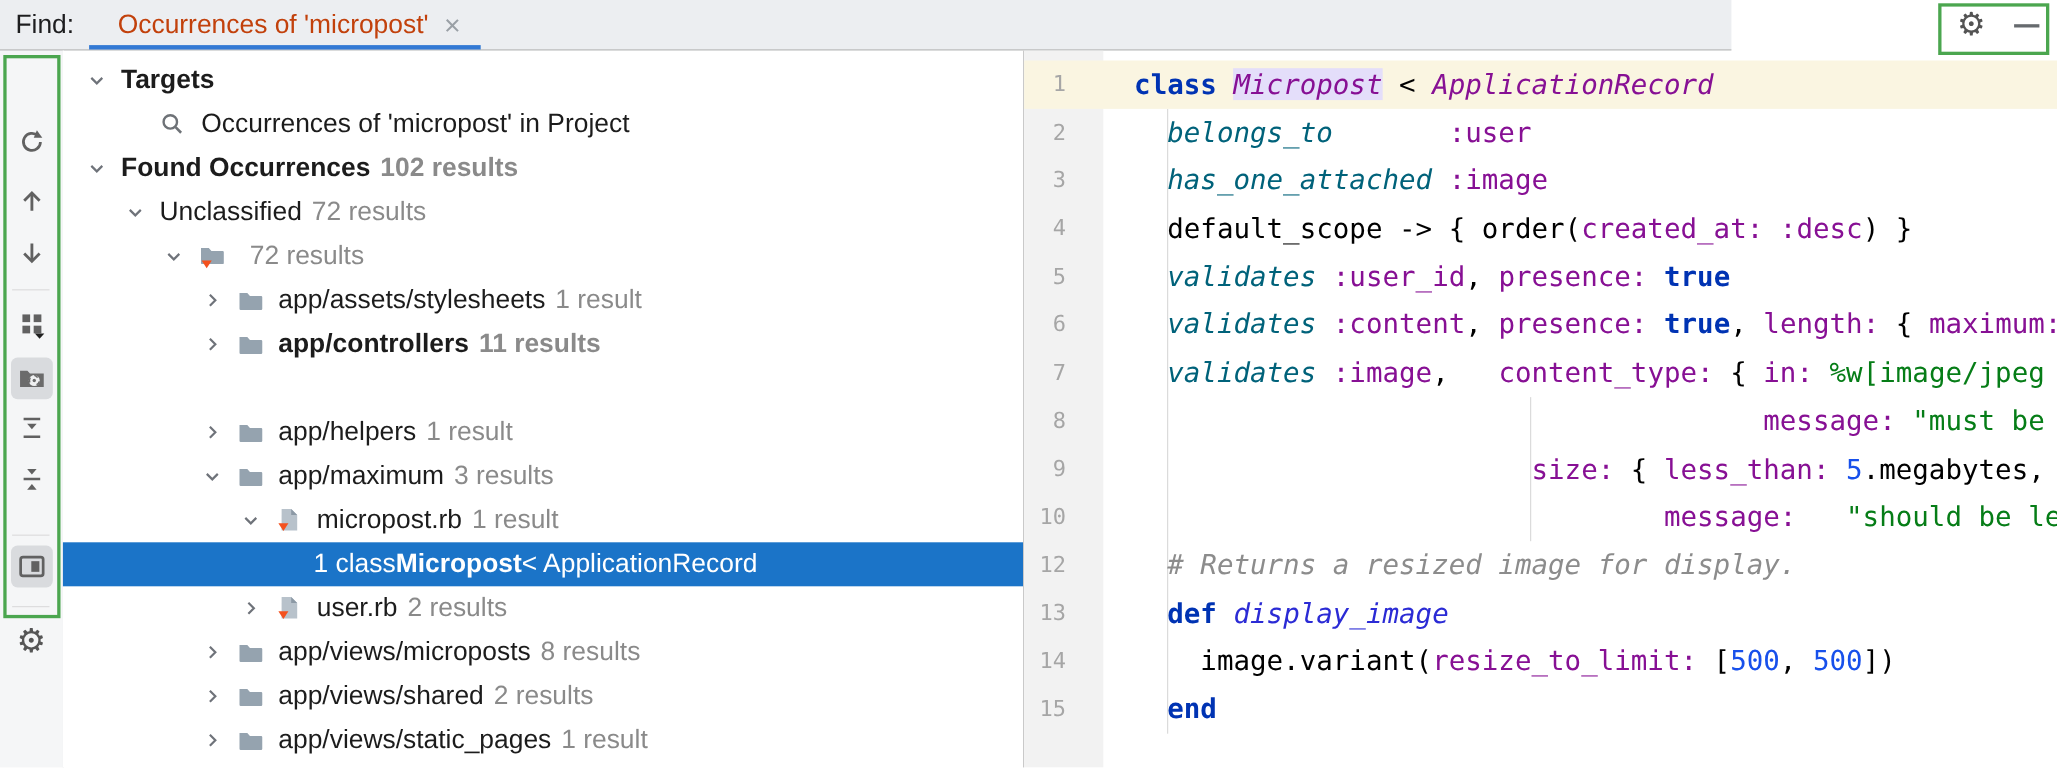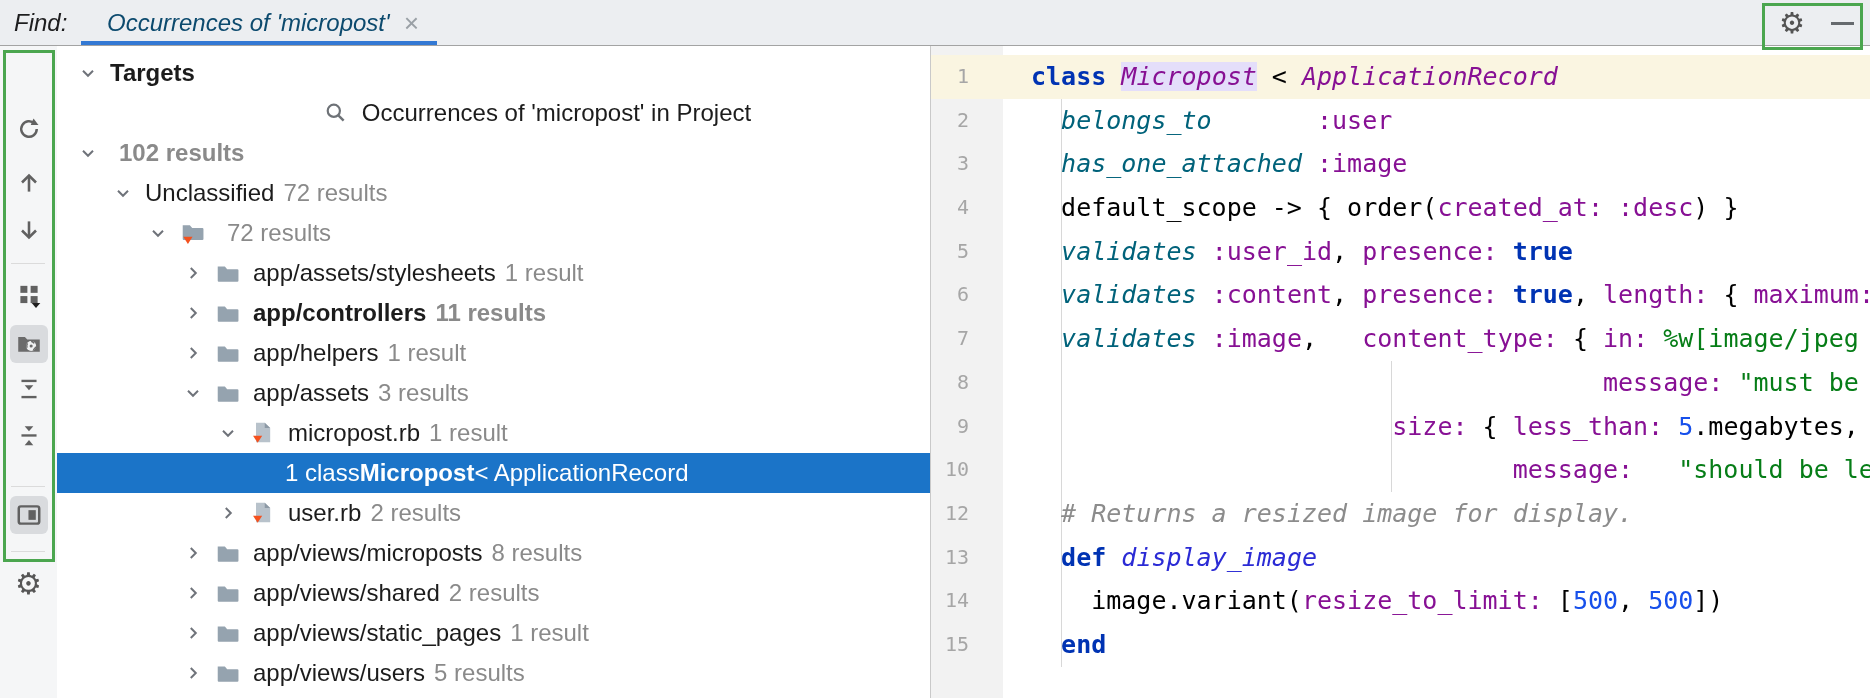--- a/index.html
+++ b/index.html
@@ -1,26 +1,26 @@
 <!DOCTYPE html>
 <html><head>
 <meta charset="utf-8">
 <style>
   html,body{margin:0;padding:0;background:#ffffff;}
   .app{position:relative;width:1870px;height:698px;overflow:hidden;
        font-family:"Liberation Sans","DejaVu Sans",sans-serif;background:#ffffff;}
 
   
-  .header{position:absolute;left:0;top:0;width:1870px;height:45px;
-          background:#ECEEF1;border-bottom:1px solid #a3a3a3;font-style:italic;}
+  .header{position:absolute;left:0;top:0;width:1574px;height:45px;
+          background:#ECEEF1;border-bottom:1px solid #a3a3a3;}
   .find-label{position:absolute;left:14px;top:0;height:45px;line-height:45px;
               font-size:24px;color:#1d1d1f;}
   .tab{position:absolute;left:81px;top:0;height:45px;display:flex;align-items:center;
        padding:0 18px 0 26px;cursor:pointer;}
-  .tab-title{font-size:24px;color:#0c4a6e;white-space:nowrap;}
+  .tab-title{font-size:24px;color:#c2410c;white-space:nowrap;}
   .tab-close{margin-left:14px;font-size:26px;color:#9AA0A6;line-height:1;}
   .tab-underline{position:absolute;left:0;right:0;bottom:0;height:4px;background:#3379D4;}
   .hdr-gear{position:absolute;left:1776px;top:5px;width:32px;height:36px;
             font-size:29px;color:#545454;text-align:center;line-height:36px;cursor:pointer;}
   .hdr-min{position:absolute;left:1831px;top:22px;width:23px;height:3px;background:#666a6e;cursor:pointer;}
 
   
   .green-box{position:absolute;border:3px solid #4BA64F;box-sizing:border-box;z-index:50;pointer-events:none;}
   .gb-topright{left:1762px;top:3px;width:101px;height:47px;}
   .gb-toolbar{left:3px;top:50px;width:52px;height:512px;}
@@ -156,36 +156,37 @@
 
   <div class="tree" id="tree">
       <div class="trow" style="padding-left: 21px;">
         <span class="chev">
           <svg width="20" height="20" viewBox="0 0 18 18">
             <polyline points="4.5,7 9,11.5 13.5,7" fill="none" stroke="#6F737A" stroke-width="1.8"></polyline>
           </svg>
         </span>
         <span class="tlabel bold">Targets</span>
       </div>
-      <div class="trow" style="padding-left: 56px; justify-content: center;">
+      <div class="trow" style="padding-left: 56px;">
         <span class="chev"></span>
         <span class="ticon">
           <svg width="24" height="24" viewBox="0 0 22 22">
             <circle cx="9" cy="9" r="5.6" fill="none" stroke="#6E7277" stroke-width="2"></circle>
             <line x1="13.4" y1="13.4" x2="18" y2="18" stroke="#6E7277" stroke-width="2.2"></line>
           </svg>
         </span>
         <span class="tlabel">Occurrences of 'micropost' in Project</span>
       </div>
       <div class="trow" style="padding-left: 21px;">
         <span class="chev">
           <svg width="20" height="20" viewBox="0 0 18 18">
             <polyline points="4.5,7 9,11.5 13.5,7" fill="none" stroke="#6F737A" stroke-width="1.8"></polyline>
           </svg>
         </span>
+        <span class="tlabel bold">Found Occurrences</span>
         <span class="tcount bold">102 results</span>
       </div>
       <div class="trow" style="padding-left: 56px;">
         <span class="chev">
           <svg width="20" height="20" viewBox="0 0 18 18">
             <polyline points="4.5,7 9,11.5 13.5,7" fill="none" stroke="#6F737A" stroke-width="1.8"></polyline>
           </svg>
         </span>
         <span class="tlabel">Unclassified</span>
         <span class="tcount">72 results</span>
@@ -225,21 +226,21 @@
           </svg>
         </span>
         <span class="ticon">
           <svg width="24" height="24" viewBox="0 0 22 22">
             <path d="M2.5,5 h6.5 l2.2,2.5 H20.5 a1,1 0 0 1 1,1 V18 a1,1 0 0 1 -1,1 H3.5 a1,1 0 0 1 -1,-1 Z" fill="#95A3AF"></path>
           </svg>
         </span>
         <span class="tlabel">app/controllers</span>
         <span class="tcount">11 results</span>
       </div>
-      <div class="trow" style="padding-left: 126px;">
+      <div class="trow" style="padding-left: 126px; margin-top: 40px;">
         <span class="chev">
           <svg width="20" height="20" viewBox="0 0 18 18">
             <polyline points="7,4.5 11.5,9 7,13.5" fill="none" stroke="#6F737A" stroke-width="1.8"></polyline>
           </svg>
         </span>
         <span class="ticon">
           <svg width="24" height="24" viewBox="0 0 22 22">
             <path d="M2.5,5 h6.5 l2.2,2.5 H20.5 a1,1 0 0 1 1,1 V18 a1,1 0 0 1 -1,1 H3.5 a1,1 0 0 1 -1,-1 Z" fill="#95A3AF"></path>
           </svg>
         </span>
@@ -250,21 +251,21 @@
         <span class="chev">
           <svg width="20" height="20" viewBox="0 0 18 18">
             <polyline points="4.5,7 9,11.5 13.5,7" fill="none" stroke="#6F737A" stroke-width="1.8"></polyline>
           </svg>
         </span>
         <span class="ticon">
           <svg width="24" height="24" viewBox="0 0 22 22">
             <path d="M2.5,5 h6.5 l2.2,2.5 H20.5 a1,1 0 0 1 1,1 V18 a1,1 0 0 1 -1,1 H3.5 a1,1 0 0 1 -1,-1 Z" fill="#95A3AF"></path>
           </svg>
         </span>
-        <span class="tlabel">app/assets</span>
+        <span class="tlabel">app/maximum</span>
         <span class="tcount">3 results</span>
       </div>
       <div class="trow" style="padding-left: 161px;">
         <span class="chev">
           <svg width="20" height="20" viewBox="0 0 18 18">
             <polyline points="4.5,7 9,11.5 13.5,7" fill="none" stroke="#6F737A" stroke-width="1.8"></polyline>
           </svg>
         </span>
         <span class="ticon">
           <svg width="24" height="24" viewBox="0 0 22 22">

